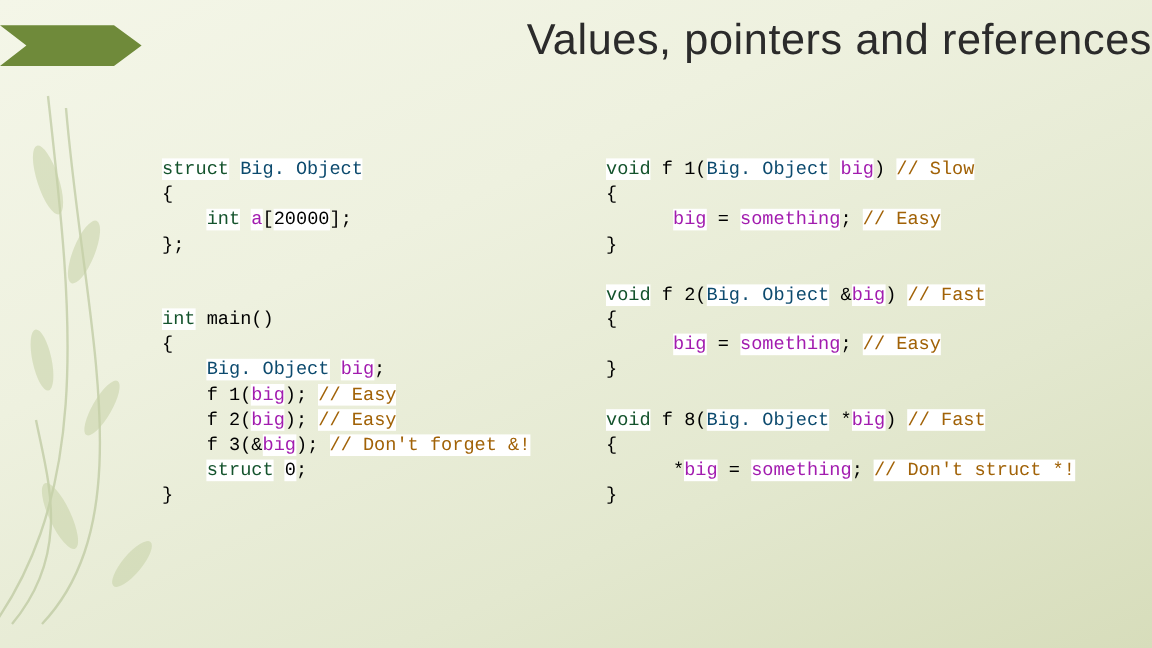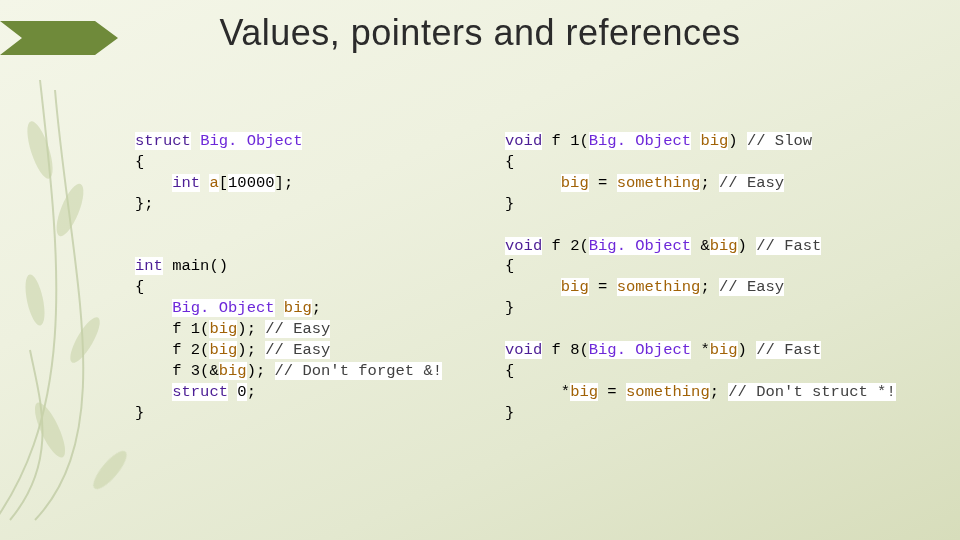--- a/index.html
+++ b/index.html
@@ -7,37 +7,37 @@
   background:linear-gradient(155deg,#f4f6e8 0%,#eef1df 35%,#e3e8cf 70%,#d7ddbb 100%);
   font-family:Consolas,"Courier New",monospace;
   position:relative;
 }
 .bgart{position:absolute;left:0;top:0;width:960px;height:540px;pointer-events:none}
 .arrow{position:absolute;top:18px;left:0;width:120px;height:40px}
 .arrow svg{display:block}
 .title{
   position:absolute;
   top:12px;left:0;width:960px;
-  text-align:center;
+  text-align:right;
   font-family:"Century Gothic","Segoe UI",Arial,sans-serif;
   font-weight:300;
   font-size:36px;
   letter-spacing:0.5px;
   color:#2b2b2b;
 }
 .content{position:absolute;top:110px;left:135px;right:20px;bottom:30px;color:#000}
 .col{position:absolute;top:0;font-size:15.5px;line-height:1.35}
 .left{left:0;width:365px}
 .right{left:370px;width:440px}
 .code{white-space:pre}
-.kw{color:#4c1d95}
-.type{color:#6d28d9}
+.kw{color:#14532d}
+.type{color:#0c4a6e}
 .num{color:#000}
-.id{color:#a16207}
-.cmt{color:#404040}
+.id{color:#a21caf}
+.cmt{color:#a16207}
 .box{background:#fff}
 </style>
 </head>
 <body>
 
 <svg class="bgart" viewBox="0 0 960 540">
   <g stroke="#b8c59a" stroke-width="2" fill="none" opacity="0.65">
     <path d="M-20 540 C 80 420 60 260 40 80"></path>
     <path d="M35 520 C 120 430 70 270 55 90"></path>
     <path d="M10 520 C 60 460 40 400 30 350"></path>
@@ -58,21 +58,21 @@
   </svg>
 </div>
 
 <div class="title">Values, pointers and references</div>
 
 <div class="content">
 
   <div class="col left code">
 <span class="kw box">struct</span> <span class="type box">Big. Object</span>
 <span>{</span>
-    <span class="kw box">int</span> <span class="id box">a</span><span>[</span><span class="num box">10000</span><span>];</span>
+    <span class="kw box">int</span> <span class="id box">a</span><span>[</span><span class="num box">20000</span><span>];</span>
 <span>};</span>
 
 
 <span class="kw box">int</span> <span>main()</span>
 <span>{</span>
     <span class="type box">Big. Object</span> <span class="id box">big</span>;
     <span>f 1(</span><span class="id box">big</span><span>);</span> <span class="cmt box">// Easy</span>
     <span>f 2(</span><span class="id box">big</span><span>);</span> <span class="cmt box">// Easy</span>
     <span>f 3(&amp;</span><span class="id box">big</span><span>);</span> <span class="cmt box">// Don't forget &amp;!</span>
     <span class="kw box">struct</span> <span class="num box">0</span>;

